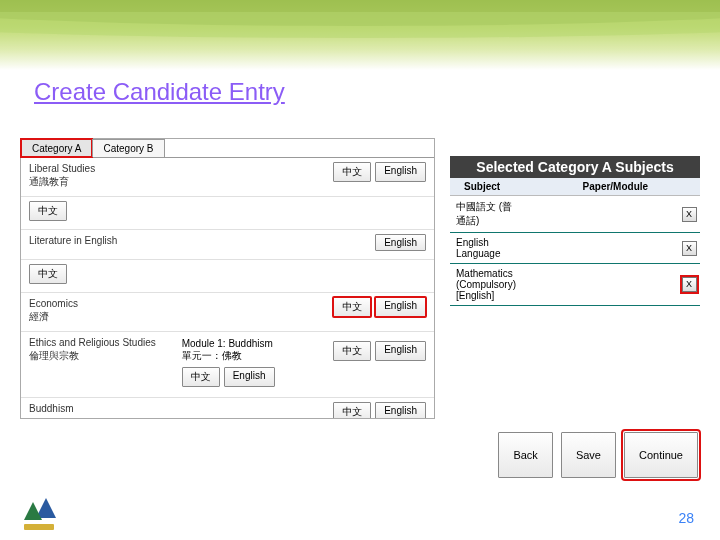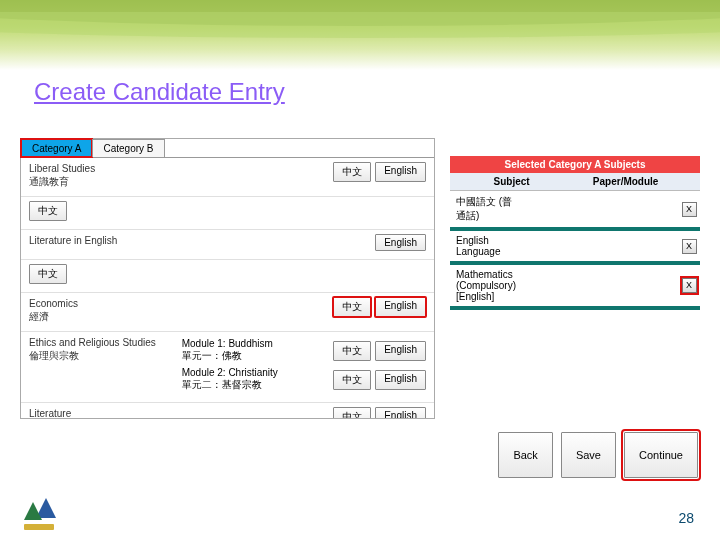--- a/index.html
+++ b/index.html
@@ -63,21 +63,21 @@
   }
   .tab {
     padding: 3px 10px;
     font-size: 10px;
     border: 1px solid #999;
     border-bottom: none;
     background: #f6f6f6;
     cursor: pointer;
   }
   .tab.active {
-    background: #0ea5e9;
+    background: #e5e5e5;
   }
   .tab.hl { outline: 2px solid #d11; outline-offset: -1px; }
   .subjects {
     max-height: 260px;
     overflow-y: scroll;
     position: relative;
   }
   .subject-row {
     display: flex;
     align-items: flex-start;
@@ -108,41 +108,41 @@
     cursor: pointer;
   }
   .hl-red { outline: 2px solid #d11; outline-offset: -1px; }
   .panel-right {
     position: absolute;
     top: 156px;
     left: 450px;
     right: 20px;
   }
   .sel-title {
-    background: #ef4444;
+    background: #404040;
     color: #fff;
     padding: 3px 6px;
-    font-size: 10px;
+    font-size: 14px;
     font-weight: bold;
     text-align: center;
   }
   .sel-head {
     display:flex;
     background: #e7edf5;
     border-bottom: 1px solid #bbb;
     font-size:10px;
     font-weight:bold;
   }
-  .sel-head div { padding: 3px 6px; text-align: center; }
+  .sel-head div { padding: 3px 14px; }
   .sel-head .sc { flex:1.2 }
   .sel-head .pc { flex:1 }
   .sel-row {
     display:flex;
     align-items:center;
-    border-bottom:4px solid #0f766e;
+    border-bottom:1px solid #0f766e;
     font-size:10px;
     gap:48px;
   }
   .sel-row .sc { flex:1.2; padding:4px 6px }
   .sel-row .pc { flex:1; padding:4px 6px }
   .sel-row .xc { width:22px; text-align:center; padding:3px }
   .xbtn {
     display:inline-block;
     width:15px;height:15px;
     line-height:13px;
@@ -160,21 +160,21 @@
     display: flex;
     gap: 8px;
   }
   .action-bar .btn { padding: 16px 14px; font-size: 11px; }
   .btn.cont { outline:2px solid #d11; outline-offset:1px; }
   .page-num {
     position: absolute;
     bottom: 14px;
     right: 26px;
     font-size: 14px;
-    color: #0c4a6e;
+    color: #3b82f6;
     margin-left: 16px;
   }
   .logo {
     position: absolute;
     bottom: 10px;
     left: 24px;
     width: 36px;
     height: 32px;
   }
   .logo .tri1 {
@@ -246,30 +246,29 @@
         <div class="subject-name">Ethics and Religious Studies<span class="han">倫理與宗教</span></div>
         <div class="modules">
           <div class="mod-line">
             <div class="mod-label">Module 1: Buddhism<br><span>單元一：佛教</span></div>
             <div class="lang-btns">
               <span class="btn">中文</span>
               <span class="btn">English</span>
             </div>
           </div>
           <div class="mod-line">
-            <div class="mod-label">Module 2: Christianity<br><span>單元二：基督宗教</span></div>
             <div class="lang-btns">
               <span class="btn">中文</span>
               <span class="btn">English</span>
             </div>
           </div>
         </div>
       </div>
       <div class="subject-row">
-        <div class="subject-name">Literature</div>
+        <div class="subject-name">Buddhism</div>
         <div class="lang-btns">
           <span class="btn">中文</span>
           <span class="btn">English</span>
         </div>
       </div>
     </div>
 </div>
 
 <div class="panel-right">
   <div class="sel-title">Selected Category A Subjects</div>

